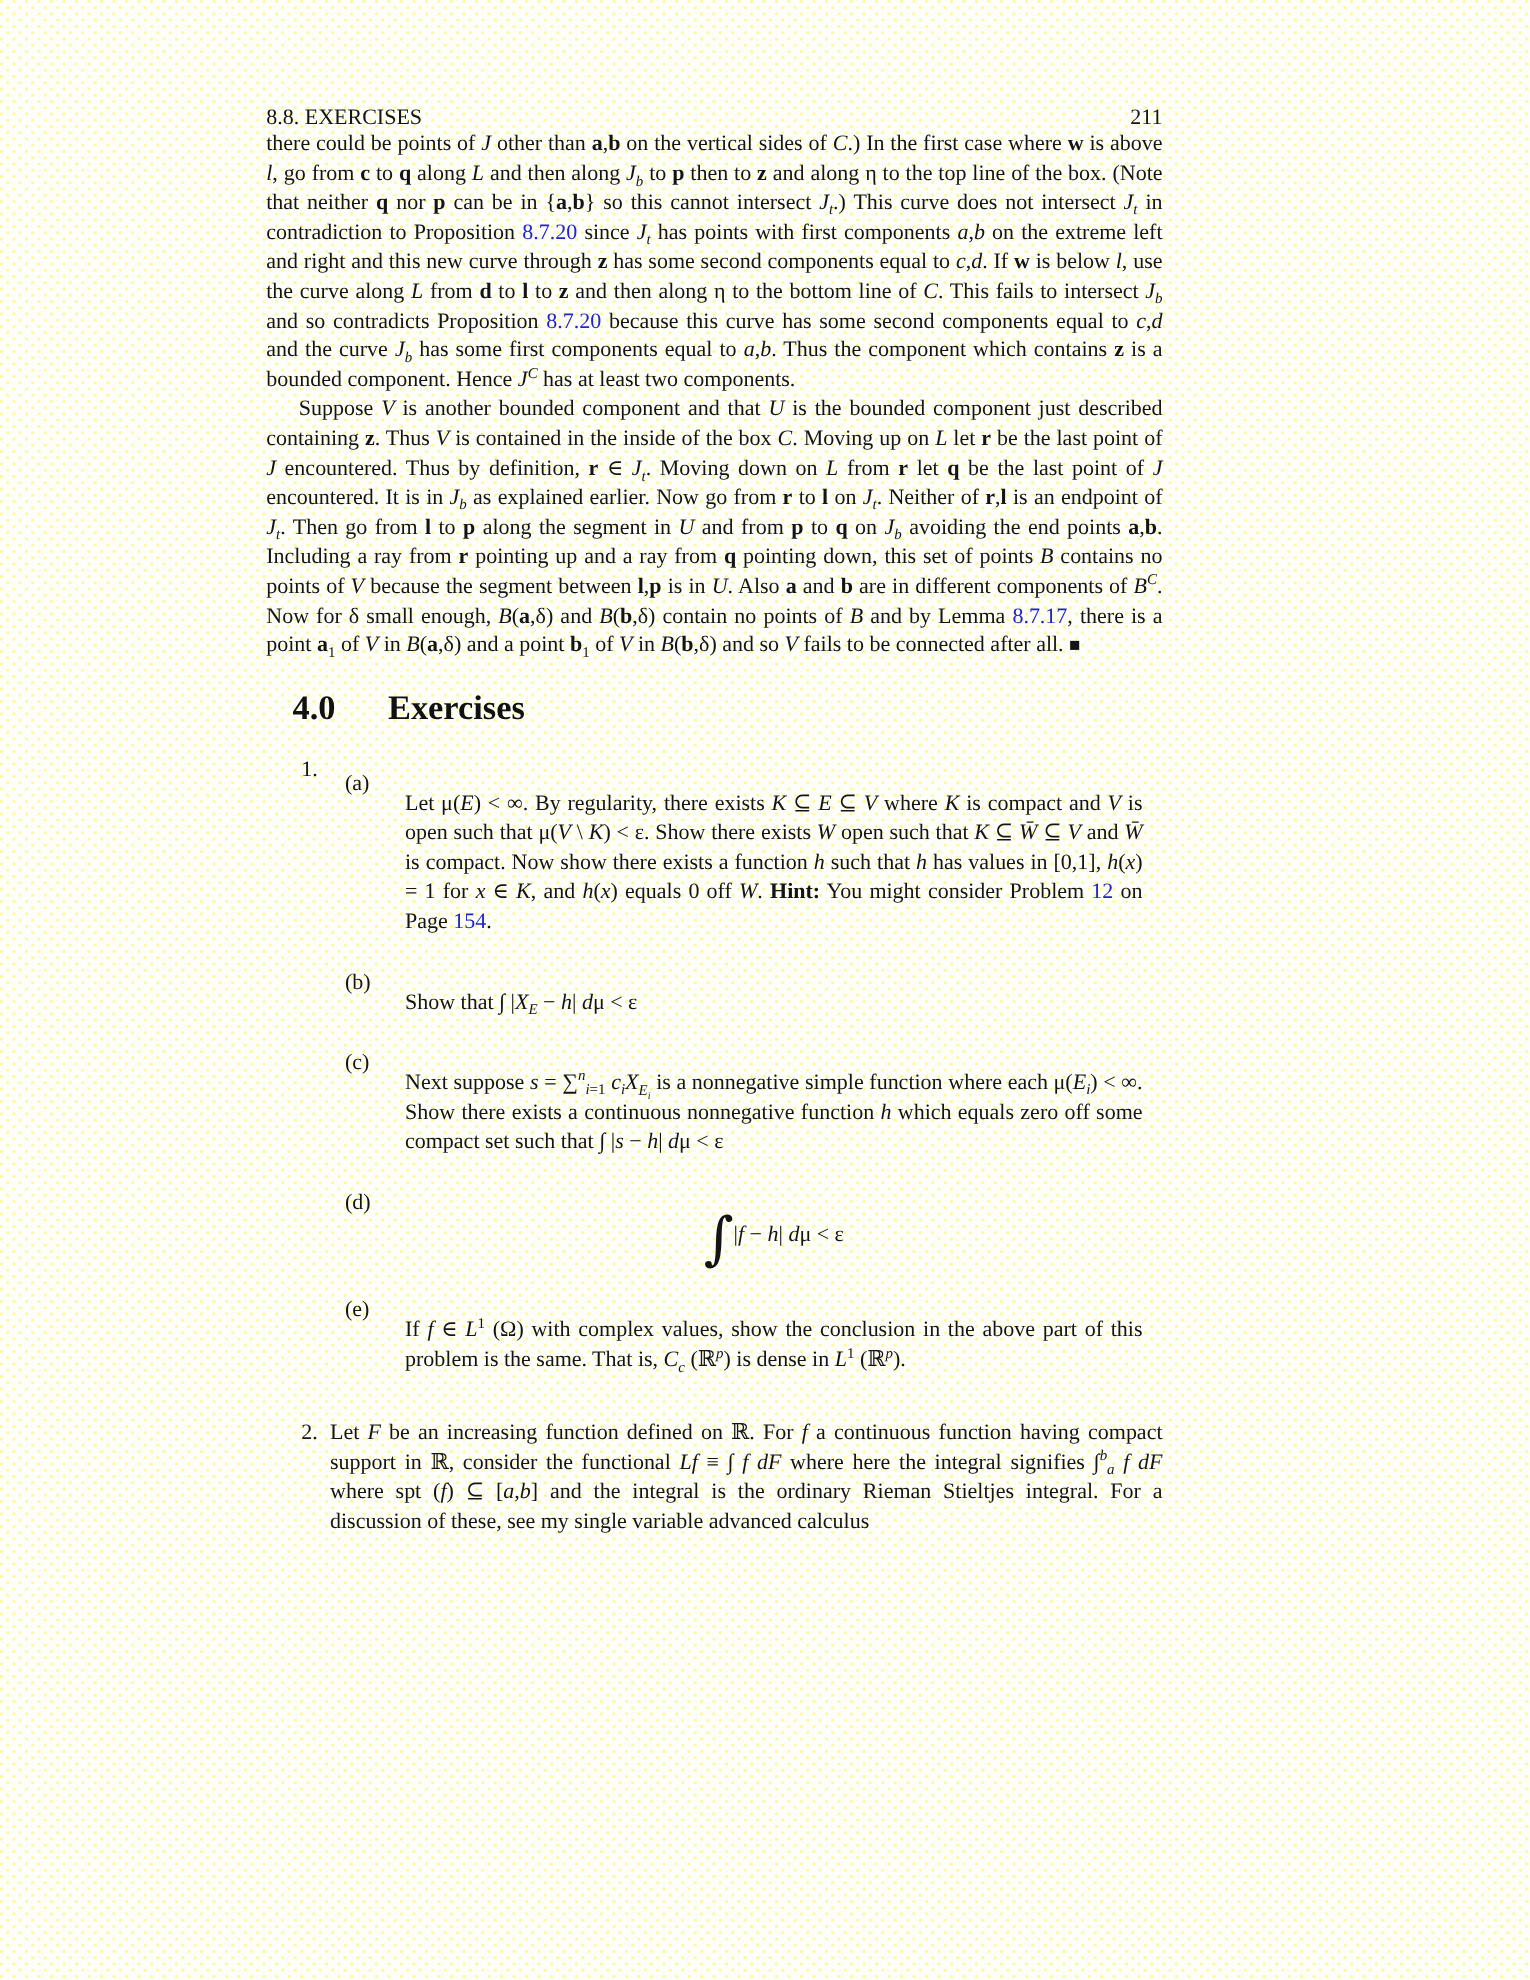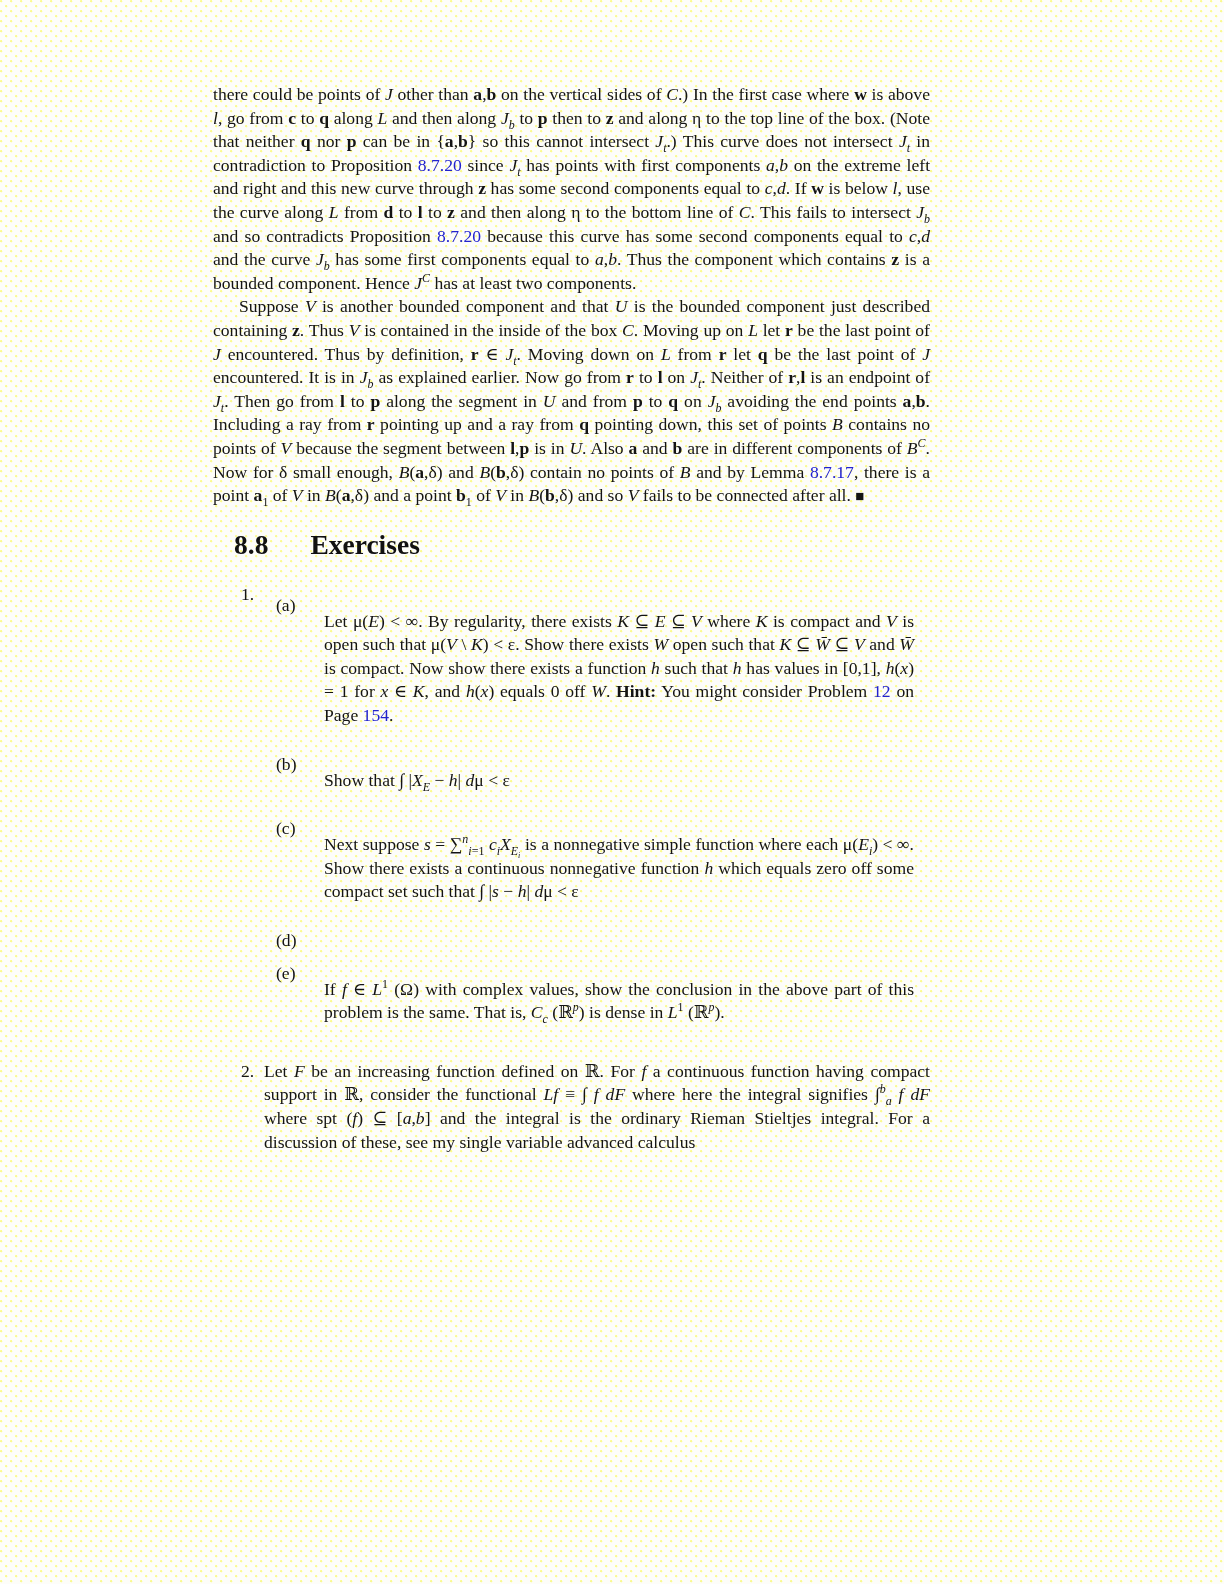--- a/index.html
+++ b/index.html
@@ -38,25 +38,29 @@
   .eq{text-align:center;margin:12px 0 12px;line-height:50px;white-space:nowrap;}
   .big-int{font-size:46px;font-family:"DejaVu Serif","Liberation Serif",serif;vertical-align:-13px;}
   .eq-body{font-size:17.6px;}
 </style>
 </head>
 <body>
 
 <div class="sheet">
   <div class="col">
 
+    <div class="pagehead">
+      <span>8.8. EXERCISES</span>
+      <span>211</span>
+    </div>
 
     <p class="body p1">there could be points of <i>J</i> other than <b>a</b>,<b>b</b> on the vertical sides of <i>C</i>.) In the first case where <b>w</b> is above <i>l</i>, go from <b>c</b> to <b>q</b> along <i>L</i> and then along <i>J<sub>b</sub></i> to <b>p</b> then to <b>z</b> and along η to the top line of the box. (Note that neither <b>q</b> nor <b>p</b> can be in {<b>a</b>,<b>b</b>} so this cannot intersect <i>J<sub>t</sub></i>.) This curve does not intersect <i>J<sub>t</sub></i> in contradiction to Proposition <a class="ref">8.7.20</a> since <i>J<sub>t</sub></i> has points with first components <i>a</i>,<i>b</i> on the extreme left and right and this new curve through <b>z</b> has some second components equal to <i>c</i>,<i>d</i>. If <b>w</b> is below <i>l</i>, use the curve along <i>L</i> from <b>d</b> to <b>l</b> to <b>z</b> and then along η to the bottom line of <i>C</i>. This fails to intersect <i>J<sub>b</sub></i> and so contradicts Proposition <a class="ref">8.7.20</a> because this curve has some second components equal to <i>c</i>,<i>d</i> and the curve <i>J<sub>b</sub></i> has some first components equal to <i>a</i>,<i>b</i>. Thus the component which contains <b>z</b> is a bounded component. Hence <i>J</i><sup><i>C</i></sup> has at least two components.</p>
     <p class="body p2">Suppose <i>V</i> is another bounded component and that <i>U</i> is the bounded component just described containing <b>z</b>. Thus <i>V</i> is contained in the inside of the box <i>C</i>. Moving up on <i>L</i> let <b>r</b> be the last point of <i>J</i> encountered. Thus by definition, <b>r</b> ∈ <i>J<sub>t</sub></i>. Moving down on <i>L</i> from <b>r</b> let <b>q</b> be the last point of <i>J</i> encountered. It is in <i>J<sub>b</sub></i> as explained earlier. Now go from <b>r</b> to <b>l</b> on <i>J<sub>t</sub></i>. Neither of <b>r</b>,<b>l</b> is an endpoint of <i>J<sub>t</sub></i>. Then go from <b>l</b> to <b>p</b> along the segment in <i>U</i> and from <b>p</b> to <b>q</b> on <i>J<sub>b</sub></i> avoiding the end points <b>a</b>,<b>b</b>. Including a ray from <b>r</b> pointing up and a ray from <b>q</b> pointing down, this set of points <i>B</i> contains no points of <i>V</i> because the segment between <b>l</b>,<b>p</b> is in <i>U</i>. Also <b>a</b> and <b>b</b> are in different components of <i>B</i><sup><i>C</i></sup>. Now for δ small enough, <i>B</i>(<b>a</b>,δ) and <i>B</i>(<b>b</b>,δ) contain no points of <i>B</i> and by Lemma <a class="ref">8.7.17</a>, there is a point <b>a</b><sub>1</sub> of <i>V</i> in <i>B</i>(<b>a</b>,δ) and a point <b>b</b><sub>1</sub> of <i>V</i> in <i>B</i>(<b>b</b>,δ) and so <i>V</i> fails to be connected after all. <span class="qed">■</span></p>
 
-    <h2 class="sec"><span>8.8</span><span class="sec-title">Exercises</span></h2>
+    <h2 class="sec"><span>4.0</span><span class="sec-title">Exercises</span></h2>
 
     <div class="ex ex1">
       <span class="ex-label">1.</span>
       <div class="ex-main">
 
         <div class="part part-first">
           <span class="part-label">(a)</span>
           <div class="part-body">
               <p class="body">Let μ(<i>E</i>) &lt; ∞. By regularity, there exists <i>K</i> ⊆ <i>E</i> ⊆ <i>V</i> where <i>K</i> is compact and <i>V</i> is open such that μ(<i>V</i> \ <i>K</i>) &lt; ε. Show there exists <i>W</i> open such that <i>K</i> ⊆ <i>W̄</i> ⊆ <i>V</i> and <i>W̄</i> is compact. Now show there exists a function <i>h</i> such that <i>h</i> has values in [0,1], <i>h</i>(<i>x</i>) = 1 for <i>x</i> ∈ <i>K</i>, and <i>h</i>(<i>x</i>) equals 0 off <i>W</i>. <b>Hint:</b> You might consider Problem <a class="ref">12</a> on Page <a class="ref">154</a>.</p>
             </div>
@@ -72,20 +76,21 @@
         <div class="part">
           <span class="part-label">(c)</span>
           <div class="part-body">
               <p class="body">Next suppose <i>s</i> = ∑<sup><i>n</i></sup><sub><i>i</i>=1</sub> <i>c<sub>i</sub></i><i>X</i><sub><i>E<sub>i</sub></i></sub> is a nonnegative simple function where each μ(<i>E<sub>i</sub></i>) &lt; ∞. Show there exists a continuous nonnegative function <i>h</i> which equals zero off some compact set such that ∫ |<i>s</i> − <i>h</i>| <i>d</i>μ &lt; ε</p>
             </div>
         </div>
 
         <div class="part">
           <span class="part-label">(d)</span>
           <div class="part-body">
+            <div class="eq"><span class="big-int">∫</span><span class="eq-body">|<i>f</i> − <i>h</i>| <i>d</i>μ &lt; ε</span></div>
           </div>
         </div>
 
         <div class="part">
           <span class="part-label">(e)</span>
           <div class="part-body">
               <p class="body">If <i>f</i> ∈ <i>L</i><sup>1</sup> (Ω) with complex values, show the conclusion in the above part of this problem is the same. That is, <i>C<sub>c</sub></i> (ℝ<sup><i>p</i></sup>) is dense in <i>L</i><sup>1</sup> (ℝ<sup><i>p</i></sup>).</p>
             </div>
         </div>
       </div>

